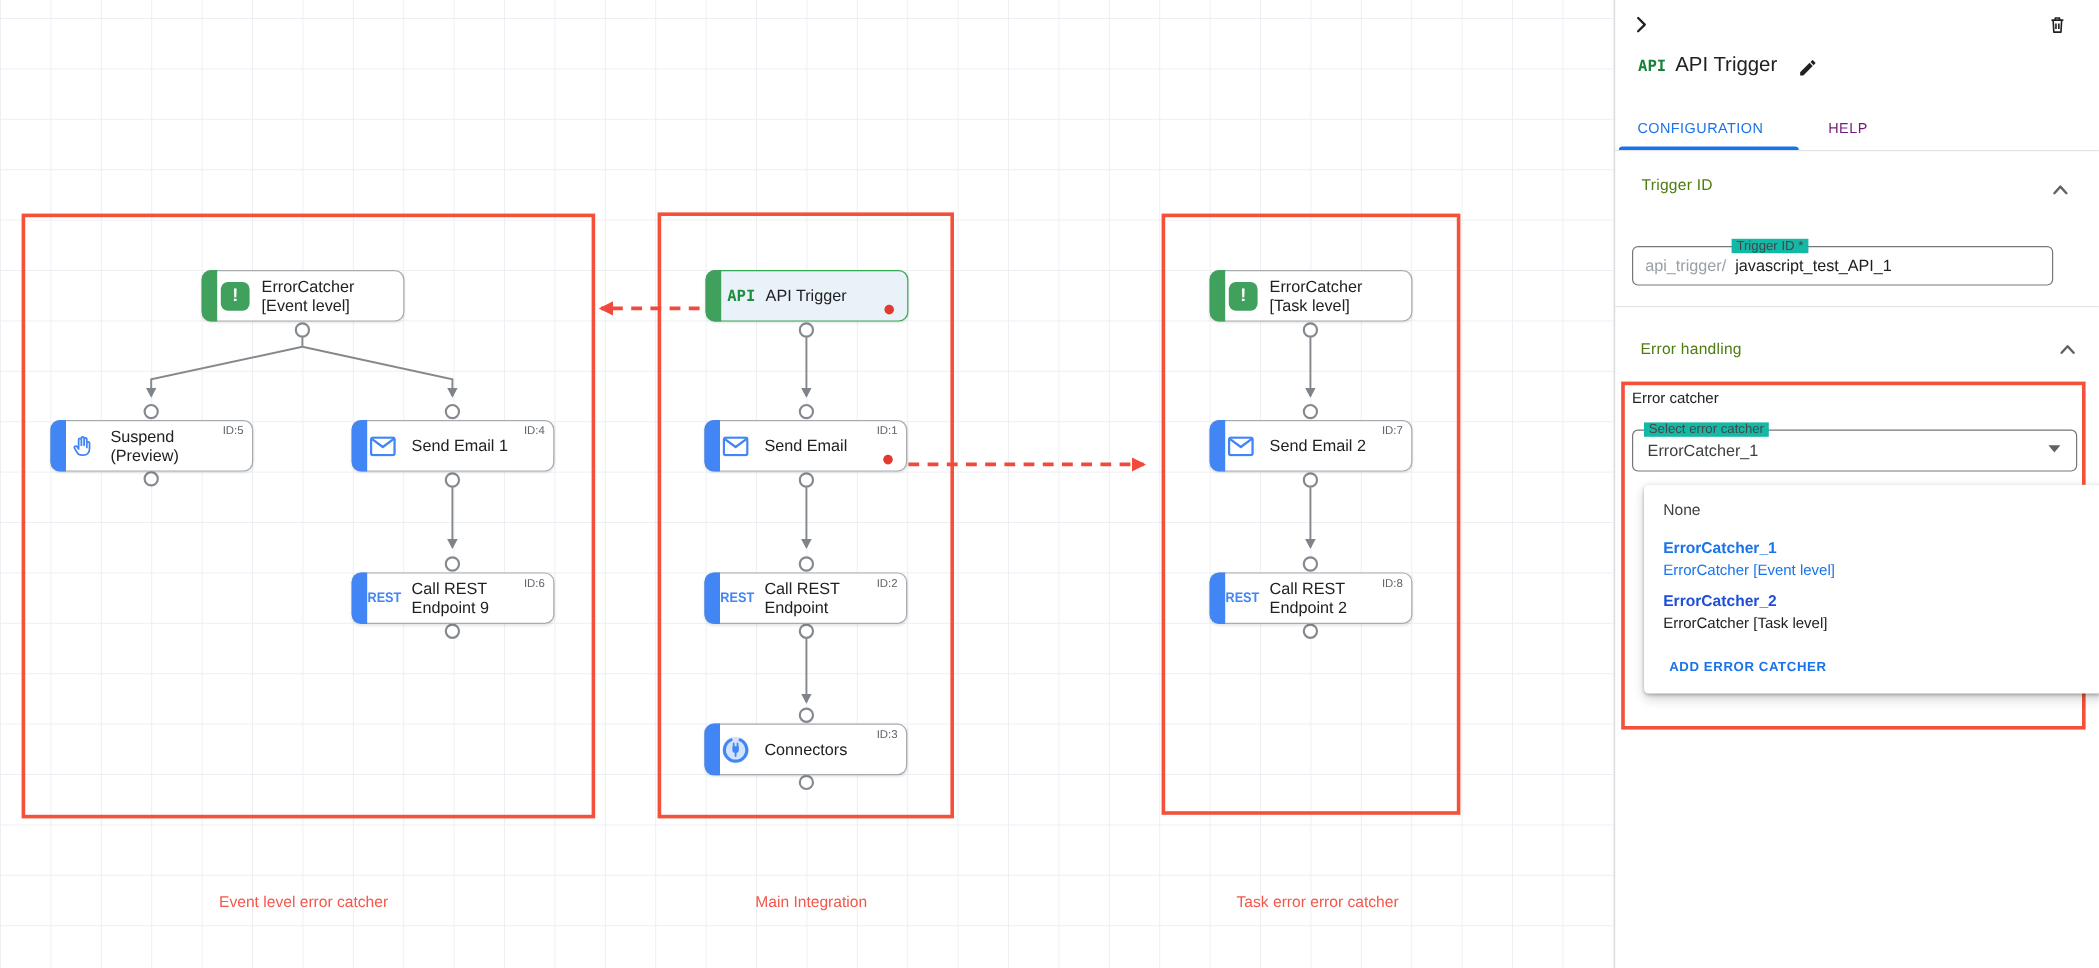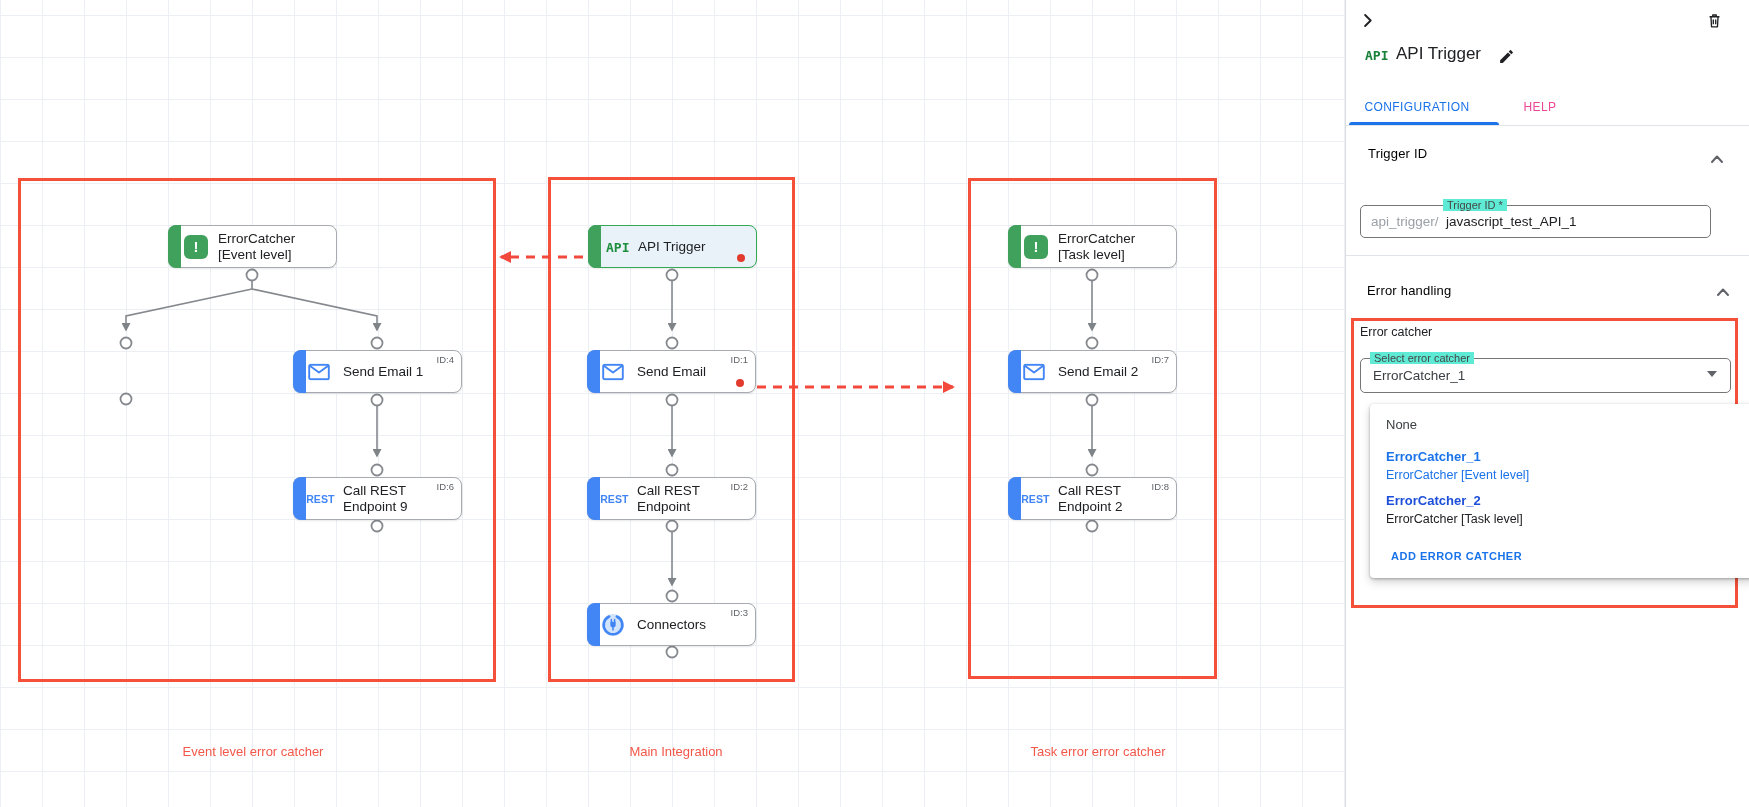--- a/index.html
+++ b/index.html
@@ -39,28 +39,28 @@
   .reddot { position:absolute; width:8px; height:8px; border-radius:50%; background:#e23b2e; right:11px; bottom:5px; }
 
   
   .panel { position:absolute; left:1345px; top:0; width:404px; height:807px; background:#fff; border-left:1px solid #dadce0; }
   .icon-btn { position:absolute; cursor:pointer; }
   .panel-title { position:absolute; left:50px; top:44px; font-size:17px; color:#202124; font-weight:400; }
   .api-logo-badge { position:absolute; left:19px; top:48px; font-family:"DejaVu Sans Mono", monospace; font-weight:bold; font-size:13px; color:#188038; }
   .tabs { position:absolute; left:3px; top:88px; height:37px; display:flex;text-align:right; }
   .tab { height:37px; display:flex; align-items:center; justify-content:center; font-size:12px; font-weight:500; letter-spacing:.4px; cursor:pointer; }
   .tab.active { color:#1a73e8; width:150px; padding-right:14px; }
-  .tab.idle { color:#ec4899; width:82px; }
+  .tab.idle { color:#701a75; width:82px; }
   .tab-underline { position:absolute; left:3px; top:122px; width:150px; height:3px; background:#1a73e8; border-radius:3px 3px 0 0; }
   .hdiv { position:absolute; left:0; width:404px; border-top:1px solid #e0e3e7; }
-  .sec-head { position:absolute; font-size:13px; font-weight:500; color:#000000; letter-spacing:.2px; }
+  .sec-head { position:absolute; font-size:13px; font-weight:500; color:#4d7c0f; letter-spacing:.2px; }
   .chev-up { position:absolute; }
 
   .mfield { position:absolute; border:1px solid #747775; border-radius:5px; background:#fff; }
-  .mlabel { position:absolute; font-size:11px; color:#444746; background:#5eead4; padding:0 4px; white-space:nowrap; }
+  .mlabel { position:absolute; font-size:11px; color:#444746; background:#14b8a6; padding:0 4px; white-space:nowrap; }
   .fieldtext { position:absolute; font-size:13.5px; white-space:nowrap; }
   .prefix { color:#9aa0a6; }
   .value { color:#202124; }
   .selvalue { color:#3c4043; }
   .selarrow { position:absolute; width:0; height:0; border-left:5.5px solid transparent; border-right:5.5px solid transparent; border-top:6px solid #5f6368; }
 
   .annot-box { position:absolute; border:3.5px solid #f4503a; }
   .plain-label { position:absolute; font-size:12.5px; font-weight:500; color:#202124; }
 
   .dropdown { position:absolute; background:#fff; border-radius:4px; box-shadow:0 1px 3px rgba(0,0,0,.28), 0 4px 10px rgba(0,0,0,.18); }
@@ -133,20 +133,30 @@
     </svg>
 
     <div class="node t-error" style="left:168px;top:225px">
       <span class="bar"></span>
       <span class="icn err">
           <span>!</span>
         </span>
       <span class="lbl">ErrorCatcher [Event level]</span>
     </div>
 
+    <div class="node" style="left:42px;top:350px">
+      <span class="bar"></span>
+      <span class="icn" style="left:15px">
+        <svg width="21" height="21" viewBox="0 0 24 24" fill="none" stroke="#4285f4" stroke-width="1.7" stroke-linecap="round" stroke-linejoin="round">
+          <path d="M8.6 12V5.6a1.3 1.3 0 0 1 2.6 0V11M11.2 10.5V4.3a1.3 1.3 0 0 1 2.6 0V11M13.8 11V5.3a1.3 1.3 0 0 1 2.6 0V13M16.4 8.9a1.3 1.3 0 0 1 2.6 0V14c0 4-2.4 6.4-5.9 6.4h-1.4c-2.2 0-3.7-1-4.7-2.7l-2.3-4.1c-.5-.9.1-1.9 1.1-1.9.5 0 1 .2 1.3.7l1.5 2V12"></path>
+        </svg>
+      </span>
+      <span class="lbl">Suspend (Preview)</span>
+      <span class="nid">ID:5</span>
+    </div>
 
     <div class="node" style="left:293px;top:350px">
       <span class="bar"></span>
       <span class="icn" style="left:14px">
         <svg width="22" height="17" viewBox="0 0 22 17" fill="none" stroke="#4285f4" stroke-width="1.9" stroke-linejoin="round">
           <rect x="1.2" y="1.2" width="19.6" height="14.6" rx="1.6"></rect>
             <path d="M1.8 2.2 L11 9 L20.2 2.2"></path>
         </svg>
       </span>
       <span class="lbl">Send Email 1</span>

